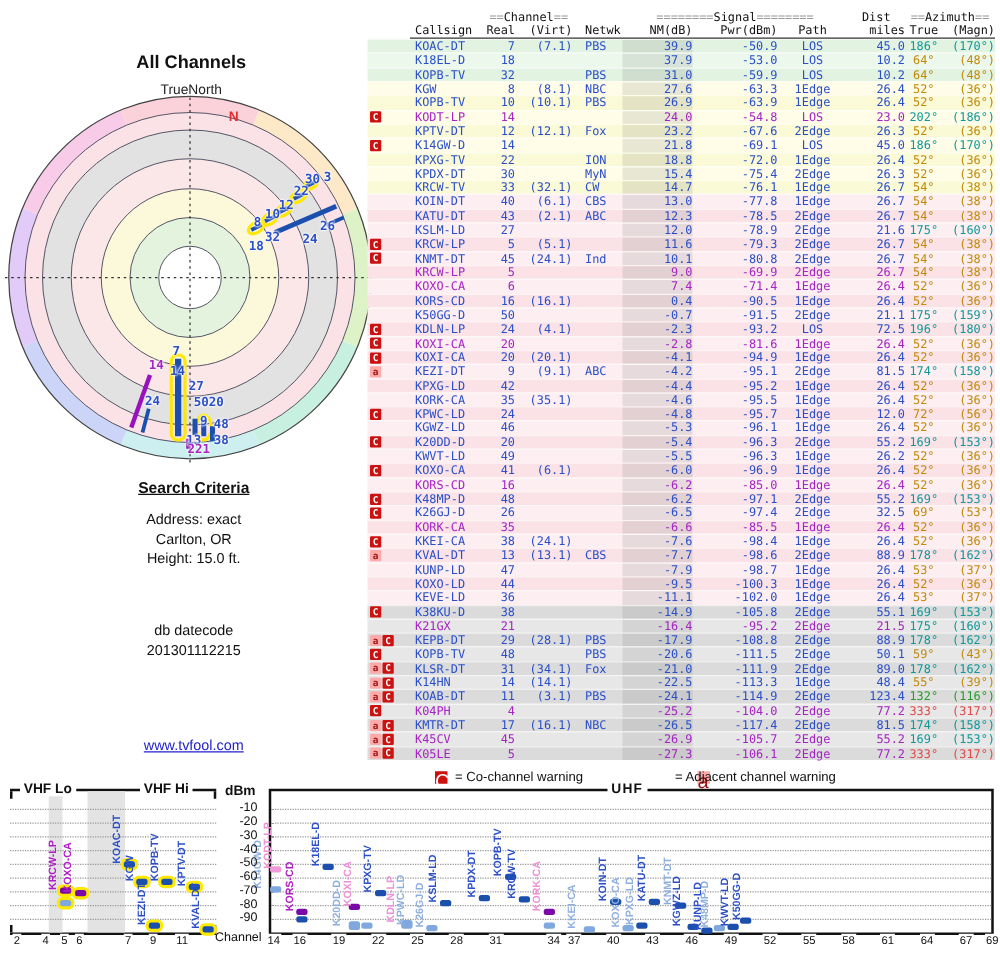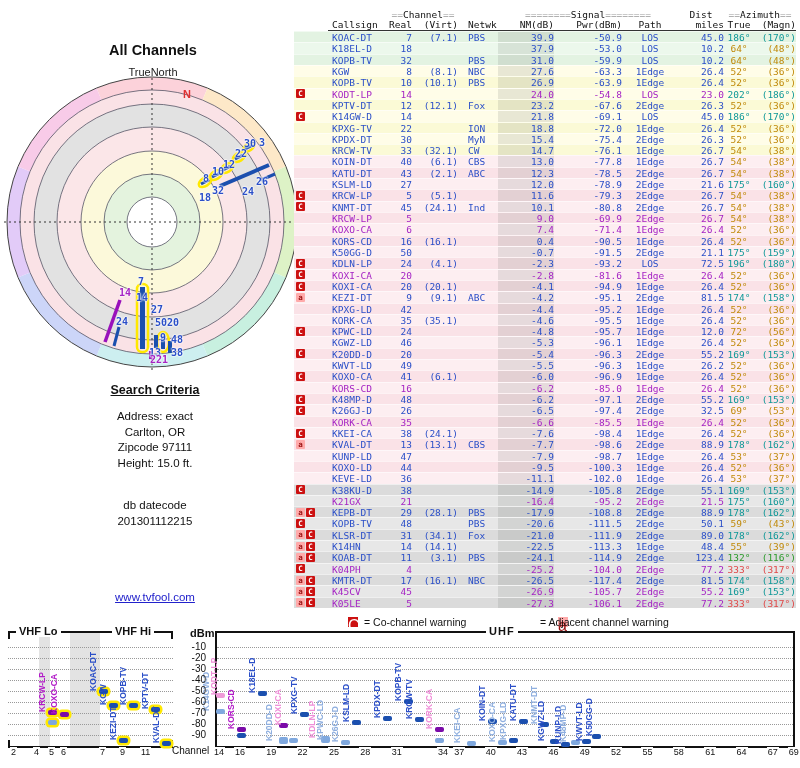--- a/index.html
+++ b/index.html
@@ -67,21 +67,21 @@
   .chart{position:absolute;top:631px;height:113px;background:#fff;}
   #vhf-chart{left:8px;width:165px;border-top:2px solid #111;border-bottom:2px solid #111;}
   #uhf-chart{left:215px;width:576px;border:2px solid #111;}
   .corner{position:absolute;width:0;height:6px;border-left:2px solid #111;}
   .gridline{position:absolute;left:0;right:0;height:0;border-top:1px dotted #999;}
   .grayband{position:absolute;top:0;bottom:0;background:#e3e3e3;}
   .chip{position:absolute;background:#fff;font-weight:bold;color:#111;white-space:nowrap;padding:0 3px;}
   #vhf-lo-label{left:16px;top:625px;font-size:11px;}
   #vhf-hi-label{left:112px;top:625px;font-size:11px;}
   #uhf-label{left:486px;top:625px;font-size:11px;letter-spacing:1px;}
-  #dbm-label{left:180px;top:627px;font-size:11px;font-weight:bold;color:#111;margin-left:10px;}
+  #dbm-label{left:180px;top:627px;font-size:11px;font-weight:bold;color:#111;}
   .dbm-tick{position:absolute;left:170px;width:36px;text-align:right;font-size:10px;color:#111;}
   #channel-label{left:172px;top:745px;font-size:10px;color:#111;}
   .ch-tick{position:absolute;top:747px;font-size:9px;color:#111;background:#fff;padding:0 1px;}
   .bar{position:absolute;width:9px;height:5px;border-radius:2px;}
   .bar-darkblue{background:#1b4fae;} .bar-lightblue{background:#7fa8de;}
   .bar-purple{background:#7a0aa8;} .bar-pink{background:#ef9ad8;}
   .hl{box-shadow:0 0 0 2.5px #ffe800;}
   .blab{position:absolute;font:bold 8.5px "Liberation Sans",sans-serif;height:10px;line-height:10px;
         white-space:nowrap;transform:rotate(-90deg);transform-origin:left bottom;}
   .lab-blue{color:#2b4fc8;} .lab-lightblue{color:#8fafdf;}
@@ -152,21 +152,20 @@
     <rect x="147" y="293" width="4" height="8" fill="#9911bb"></rect>
   </g>
 </svg>
 <div class="abs" id="n-marker">N</div>
 <div id="radar-labels"></div>
 
 <div class="abs" id="crit-head">Search Criteria</div>
 <div class="abs" id="crit-lines">
     <div class="crit-line">Address: exact</div>
     <div class="crit-line">Carlton, OR</div>
-    <div class="crit-line">Zipcode 97111</div>
     <div class="crit-line">Height: 15.0 ft.</div>
   </div>
 <div class="abs" id="crit-date">
     <div class="crit-line">db datecode</div>
     <div class="crit-line">201301112215</div>
   </div>
 <a class="abs" id="site-link">www.tvfool.com</a>
 
 <div class="abs" id="tbl">
   <div id="thead">

